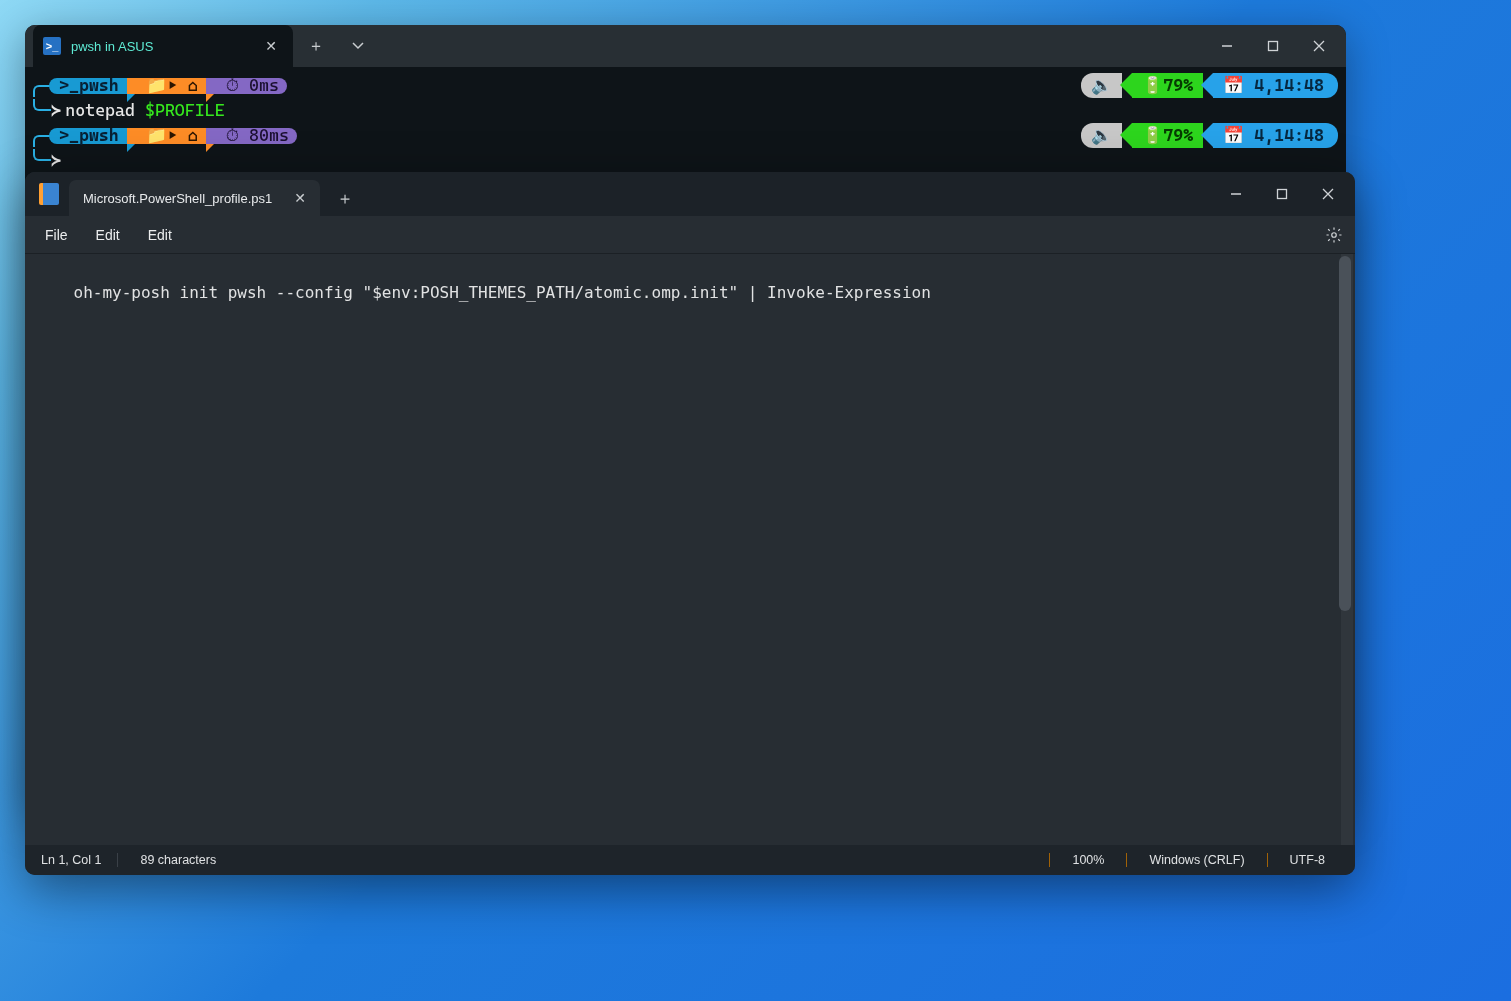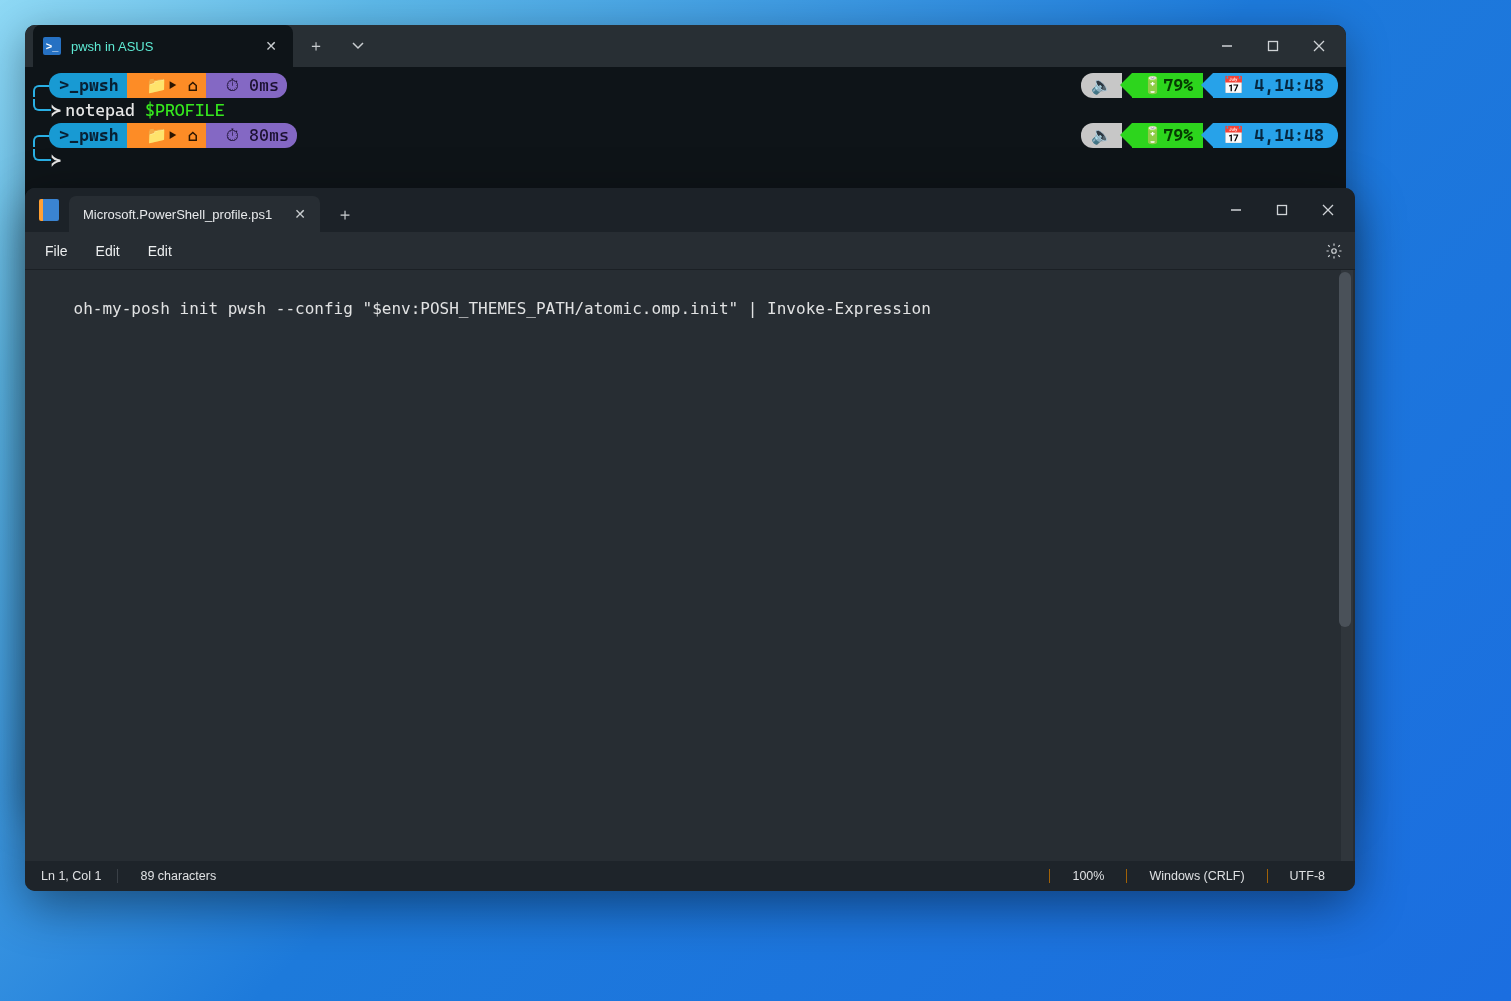--- a/index.html
+++ b/index.html
@@ -89,21 +89,21 @@
     width: 18px; height: 12px;
     border-left: 2px solid #2ab0e4;
     border-bottom: 2px solid #2ab0e4;
     border-bottom-left-radius: 6px;
     margin-bottom: 11px;
     margin-right: -2px;
   }
   .plarrow { color: #e6e6e6; font-weight: bold; margin: 0 4px 0 2px; }
 
   
-  .seg { position: relative; display: inline-flex; align-items: center; height: 25px; padding: 0 8px 0 10px; }
+  .seg { position: relative; display: inline-flex; align-items: center; height: 16px; padding: 0 8px 0 10px; }
   .seg::after {
     content: ""; position: absolute; right: -12px; top: 0;
     border-top: 12.5px solid transparent;
     border-bottom: 12.5px solid transparent;
     border-left: 12px solid currentColor;
   }
   .seg-first { border-top-left-radius: 12px; border-bottom-left-radius: 12px; }
   .seg-blue { background:#189ad3; color:#189ad3; }
   .seg-blue span{ color:#082033; font-weight:bold; }
   .seg-orange { background:#fd8c26; color:#fd8c26; padding-left:20px; }
@@ -128,21 +128,21 @@
   .rseg-green { background:#2dd51d; color:#2dd51d; }
   .rseg-green span{ color:#063a02; font-weight:bold;}
   .rseg-sky { background:#27a2e9; color:#27a2e9; }
   .rseg-sky span{ color:#062840; font-weight:bold;}
   .cmd-notepad { color:#e6e6e6; }
   .cmd-profile { color:#36e71e; }
 
   
   .notepad-window {
     position: absolute;
-    top: 188px;
+    top: 172px;
     left: 25px;
     width: 1330px;
     height: 703px;
     background: #272d33;
     border-radius: 10px;
     box-shadow: 0 14px 50px rgba(0,0,0,.45);
     display: flex;
     flex-direction: column;
     overflow: hidden;
   }

